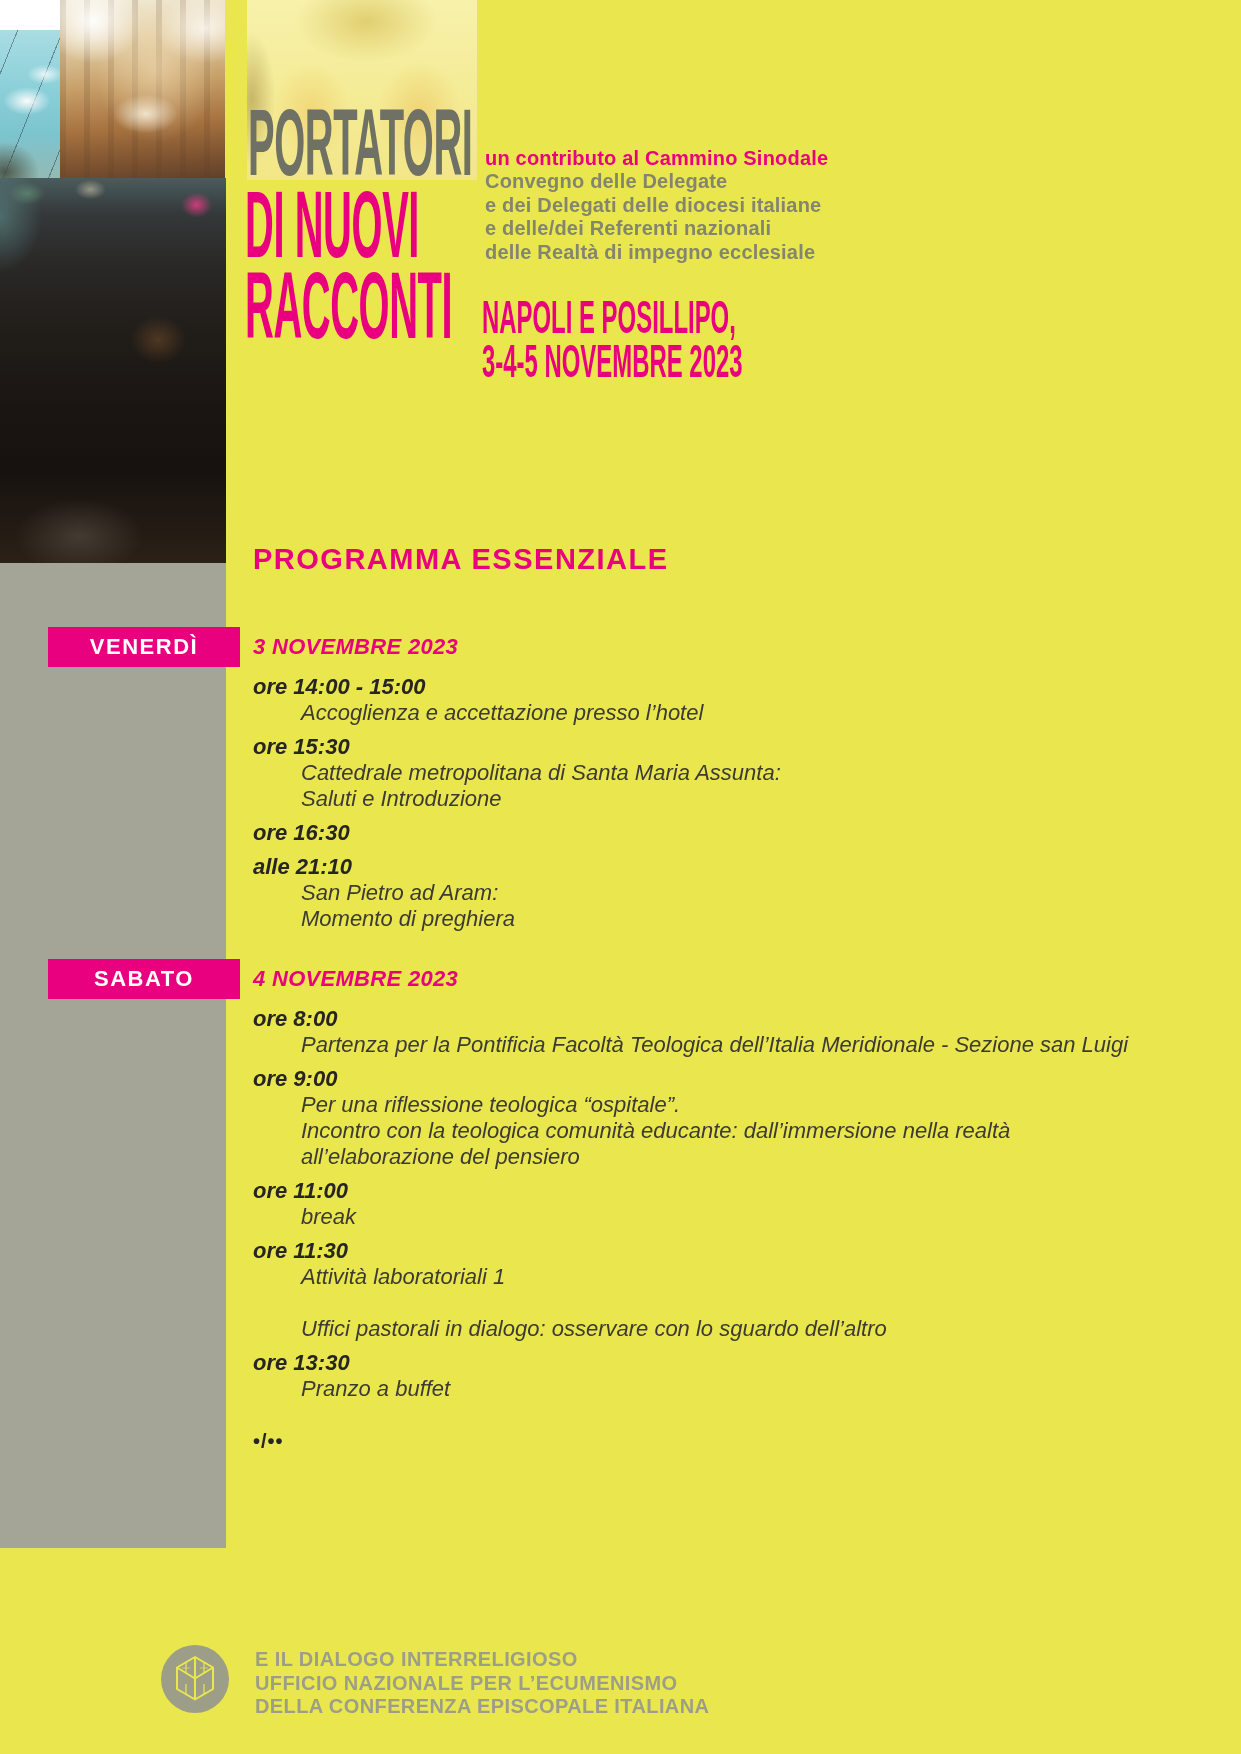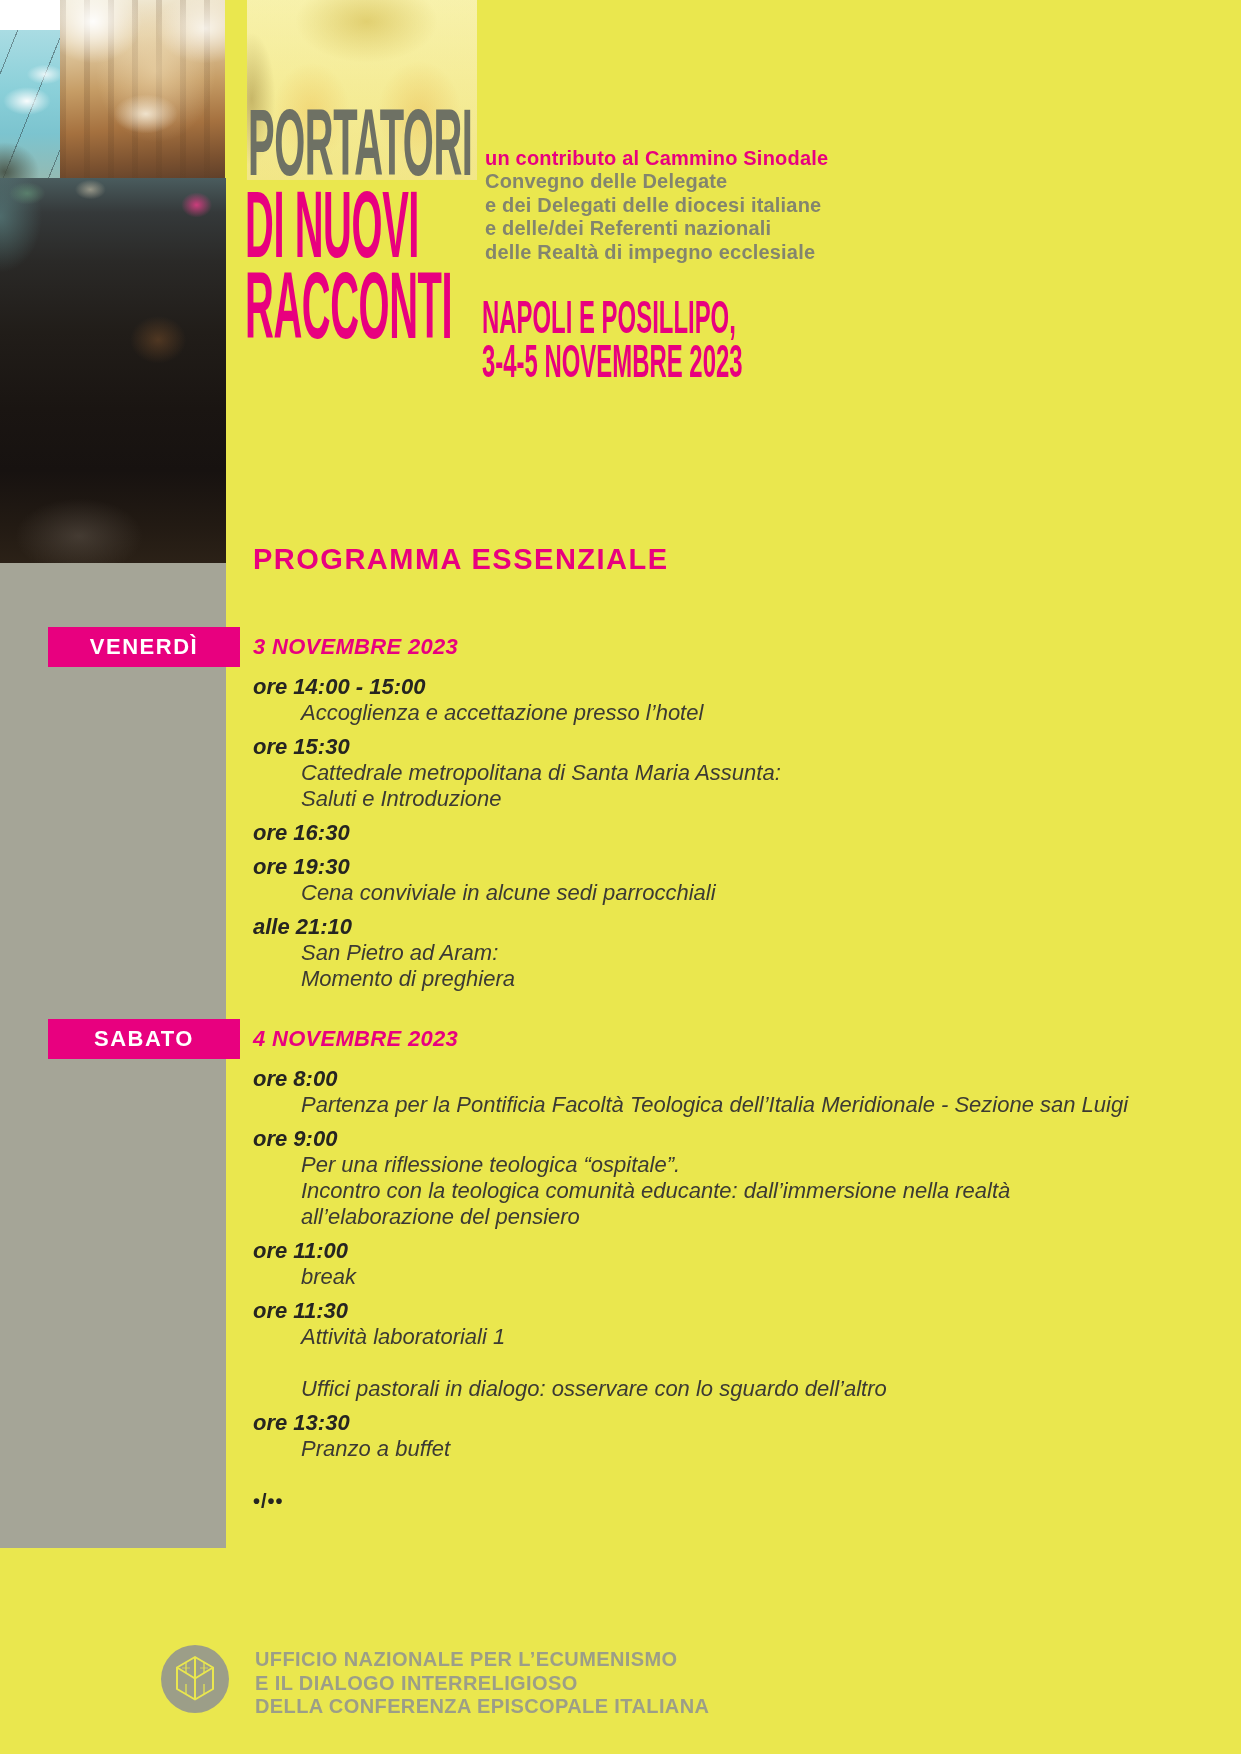--- a/index.html
+++ b/index.html
@@ -128,24 +128,20 @@
               </div>
               <div class="item">
                 <div class="time">ore 15:30</div>
                 <div class="line">Cattedrale metropolitana di Santa Maria Assunta:</div>
                 <div class="line">Saluti e Introduzione</div>
               </div>
               <div class="item">
                 <div class="time">ore 16:30</div>
               </div>
               <div class="item">
-                <div class="time">ore 19:30</div>
-                <div class="line">Cena conviviale in alcune sedi parrocchiali</div>
-              </div>
-              <div class="item">
                 <div class="time">alle 21:10</div>
                 <div class="line">San Pietro ad Aram:</div>
                 <div class="line">Momento di preghiera</div>
               </div>
             </div>
     </div>
   </div>
 
   <div class="day-row">
     <div class="day-left">
@@ -192,18 +188,18 @@
       <circle cx="35" cy="35" r="34" fill="#9c9e88"></circle>
       <g stroke="#eae74e" stroke-width="2" fill="none" stroke-linejoin="round">
         <path d="M35 13 L53 23.5 L53 45 L35 55.5 L17 45 L17 23.5 Z"></path>
         <path d="M35 13 L35 34.5 M17 23.5 L35 34.5 L53 23.5 M35 55.5 L35 34.5"></path>
         <path d="M26 19 L26 29 M44 19 L44 29 M26 40 L26 50 M44 40 L44 50" stroke-width="1.4" opacity=".85"></path>
         <path d="M22 24 h8 M40 24 h8" stroke-width="1.2" opacity=".7"></path>
       </g>
     </svg>
   </div>
   <div class="footer-text">
+      <div class="footer-line">E IL DIALOGO INTERRELIGIOSO</div>
       <div class="footer-line">UFFICIO NAZIONALE PER L’ECUMENISMO</div>
-      <div class="footer-line">E IL DIALOGO INTERRELIGIOSO</div>
       <div class="footer-line">DELLA CONFERENZA EPISCOPALE ITALIANA</div>
     </div>
 
 </div>
 
 </body></html>

